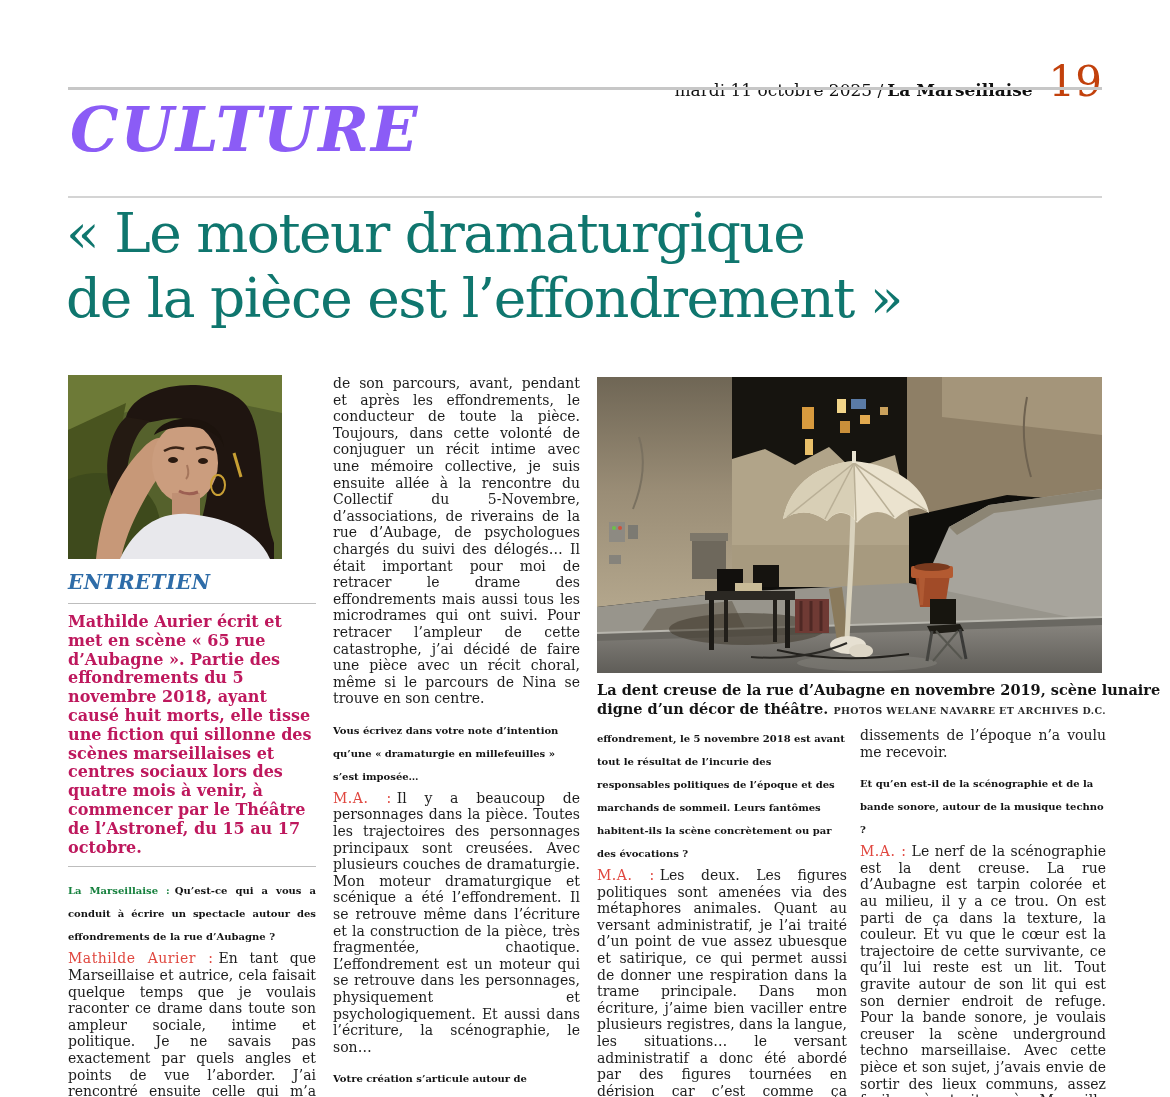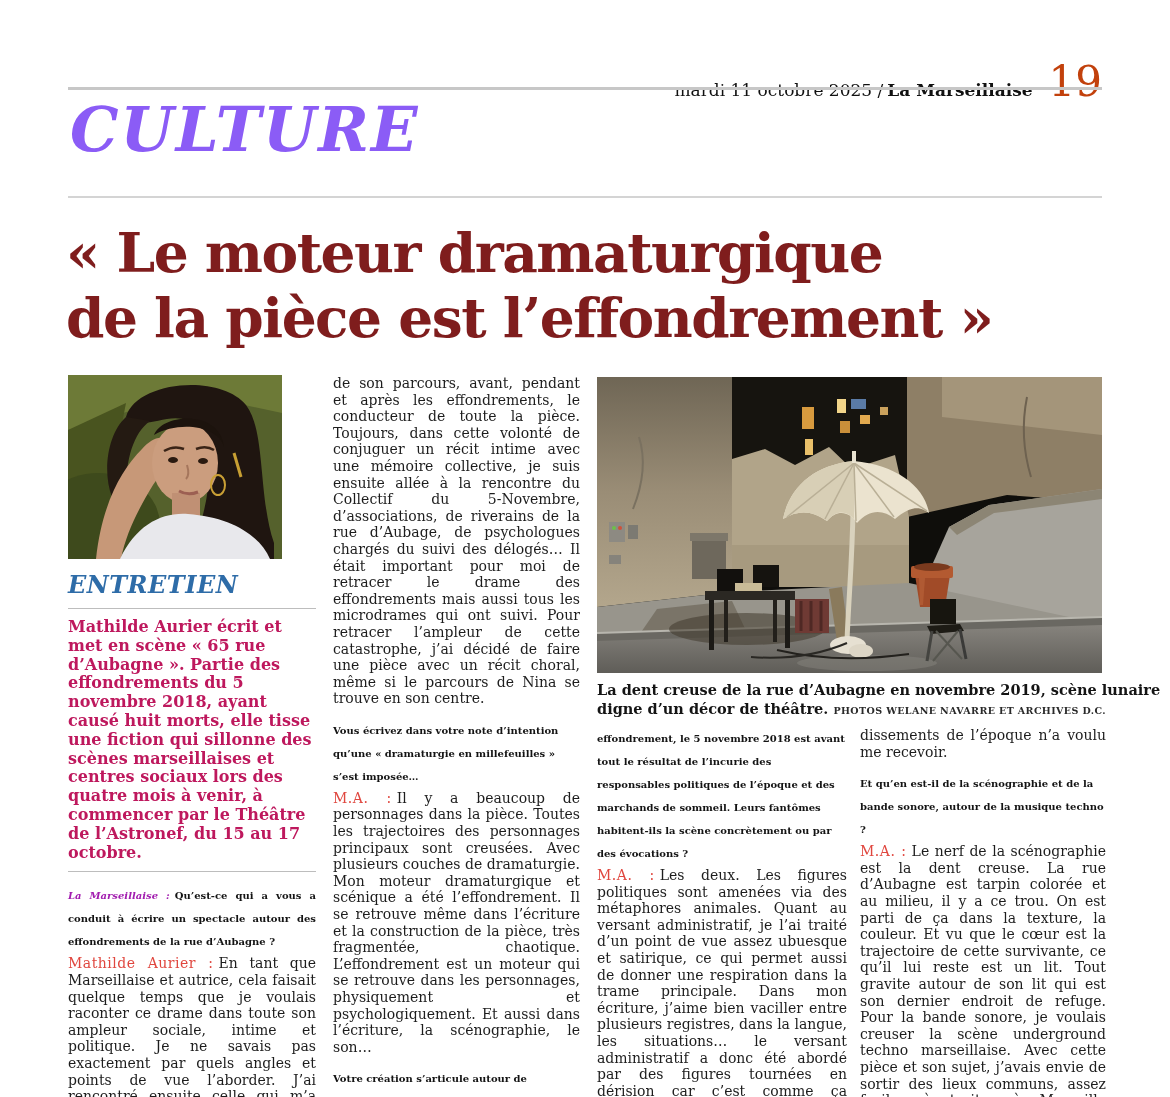--- a/index.html
+++ b/index.html
@@ -14,38 +14,38 @@
   .hdr .brand{font-size:17px; font-weight:bold; color:#111;margin-top:34px;}
   .hdr .pnum{font-size:42px; margin-left:12px; color:#c2410c; line-height:1;}
   .rule-header{position:absolute; left:68px; right:68px; top:87px; height:3px; background:#c7c7c7;}
   
   .section-label{
     position:absolute; left:70px; top:99px; font-size:61px; font-style:italic; font-weight:bold;
     color:#8b5cf6; letter-spacing:2px; line-height:1;
   }
   .rule-section{position:absolute; left:68px; right:68px; top:196px; height:2px; background:#d4d4d4;}
   
-  .headline{position:absolute; left:66px; top:220px; width:1040px; font-weight:bold;
-    font-size:55px; line-height:65px; letter-spacing:-1.5px; color:#7f1d1d;}
+  .headline{position:absolute; left:66px; top:201px; width:1040px; font-weight:normal;
+    font-size:55px; line-height:65px; letter-spacing:-1.5px; color:#0f766e;}
   
   .col{position:absolute; top:375px;}
   .col1{left:68px; width:248px;}
   .col2{left:333px; width:247px;}
   .col3{left:597px; top:727px; width:250px;}
   .col4{left:860px; top:727px; width:246px;}
   p{margin:0;}
   .body-text{font-size:14px; line-height:16.6px; text-align:justify; color:#1d1d1d;}
   .question{font-weight:bold; font-size:10px; line-height:23px; text-align:left; margin-top:12px; margin-bottom:2px; color:#141414;}
   .question.justified{text-align:justify;}
   .lead{margin-right:5px;}
-  .lead-q{color:#a21caf; font-weight:bold;font-style:italic;}
+  .lead-q{color:#15803d; font-weight:bold;}
   .lead-a{color:#e0473f; letter-spacing:0.5px;}
   
   .portrait{display:block; width:214px; height:184px;}
-  .kicker{font-size:24px; font-style:italic; font-weight:bold; color:#2e6ca8; margin-top:11px; letter-spacing:0.5px;}
+  .kicker{font-size:20px; font-style:italic; font-weight:bold; color:#2e6ca8; margin-top:11px; letter-spacing:0.5px;}
   .hr{border:none; border-top:1.5px solid #bdbdbd; margin:9px 0;}
   .intro{font-weight:bold; font-size:16px; line-height:18.8px; text-align:left; color:#be185d;}
   
   .photo-block{position:absolute; left:597px; top:377px; width:582px;}
   .mainphoto{display:block; width:505px; height:296px;}
   .caption{font-size:14.5px; line-height:19px; font-weight:bold; margin-top:7px; color:#141414;}
   .credit{font-size:9.5px; font-weight:bold; letter-spacing:0.4px; color:#2a2a2a;}
 </style>
 </head>
 <body>

